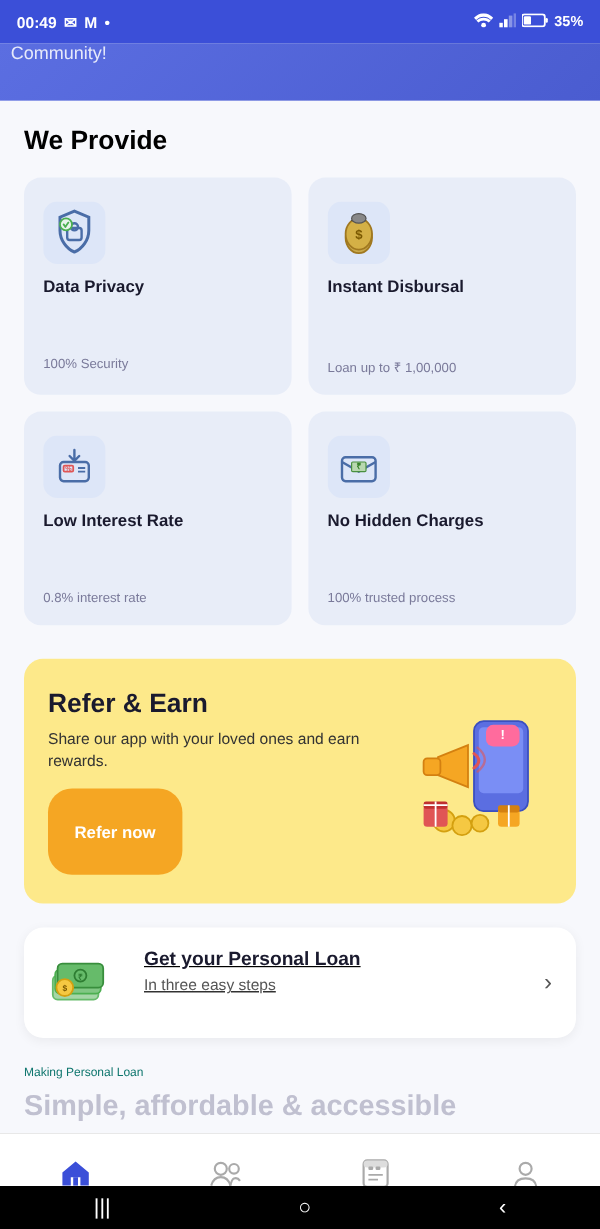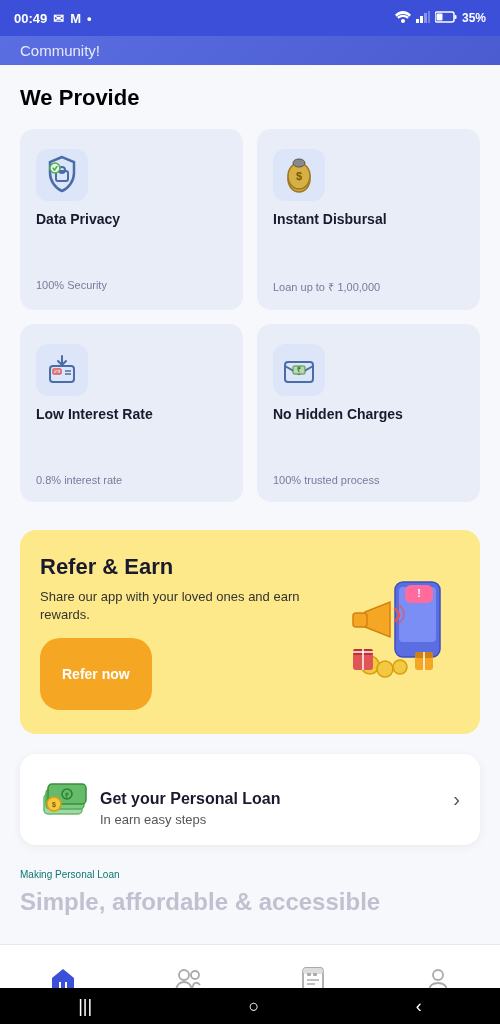--- a/index.html
+++ b/index.html
@@ -24,24 +24,23 @@
       padding: 0 14px;
       font-size: 13px;
       font-weight: 600;
     }
     .status-left { display: flex; align-items: center; gap: 6px; }
     .status-right { display: flex; align-items: flex-start; gap: 5px; font-size: 12px; }
 
     
     .top-banner {
       background: linear-gradient(135deg, #5b6ee1, #4a5cd0);
-      height: 29px;
-      display: flex;
-      align-items: center;
-      padding: 0 20px;
+      height: 48px;
+      display: flex;
+      padding: 0 9px;
     }
     .top-banner-text {
       color: white;
       font-size: 15px;
       font-weight: 500;
       opacity: 0.85;
     }
 
     
     .main-content {
@@ -144,22 +143,23 @@
       border-radius: 16px;
       padding: 18px 20px;
       display: flex;
       align-items: center;
       justify-content: space-between;
       margin-bottom: 24px;
       box-shadow: 0 2px 10px rgba(0,0,0,0.06);
     }
     .loan-card-left {
       display: flex;
-      align-items: flex-end;
-      gap: 10px;
+      align-items: flex-start;
+      gap: 30px;
+      text-decoration: underline;
     }
     .loan-icon {
       font-size: 40px;
       width: 50px;
       text-align: center;
     }
     .loan-text-main {
       font-size: 16px;
       font-weight: 700;
       color: #1a1a2e;
@@ -410,21 +410,21 @@
           <rect x="8" y="12" width="38" height="20" rx="4" fill="#66bb6a" stroke="#388e3c" stroke-width="1.5"></rect>
           <circle cx="27" cy="22" r="5" fill="none" stroke="#2e7d32" stroke-width="1.5"></circle>
           <text x="27" y="25.5" text-anchor="middle" font-size="7" fill="#2e7d32" font-weight="bold">₹</text>
 
           <circle cx="14" cy="32" r="7" fill="#f5c842" stroke="#d4a010" stroke-width="1.5"></circle>
           <text x="14" y="35" text-anchor="middle" font-size="7" fill="#7a5800" font-weight="bold">$</text>
         </svg>
       </div>
       <div>
         <div class="loan-text-main">Get your Personal Loan</div>
-        <div class="loan-text-sub">In earn easy steps</div>
+        <div class="loan-text-sub">In three easy steps</div>
       </div>
     </div>
     <div class="loan-arrow">›</div>
   </div>
 
   <div class="making-section">
     <div class="making-label">Making Personal Loan</div>
     <div class="making-title">Simple, affordable &amp; accessible</div>
   </div>
 

